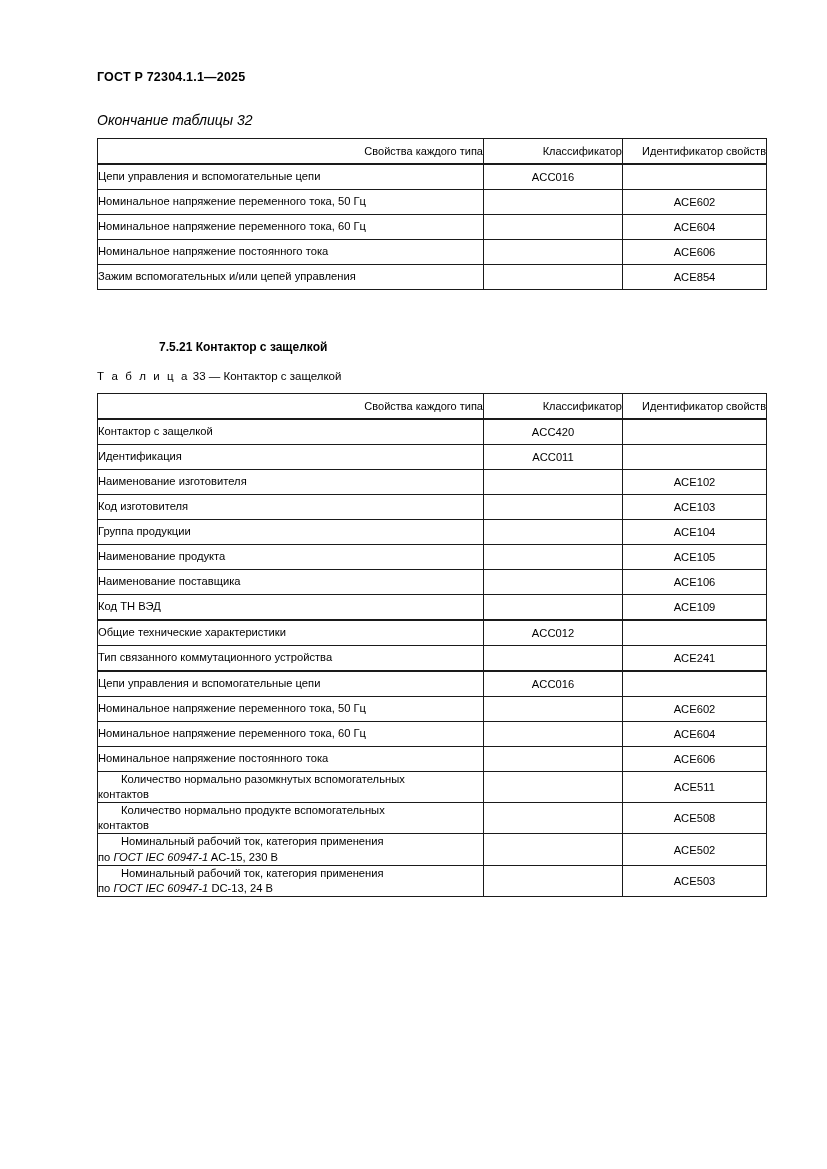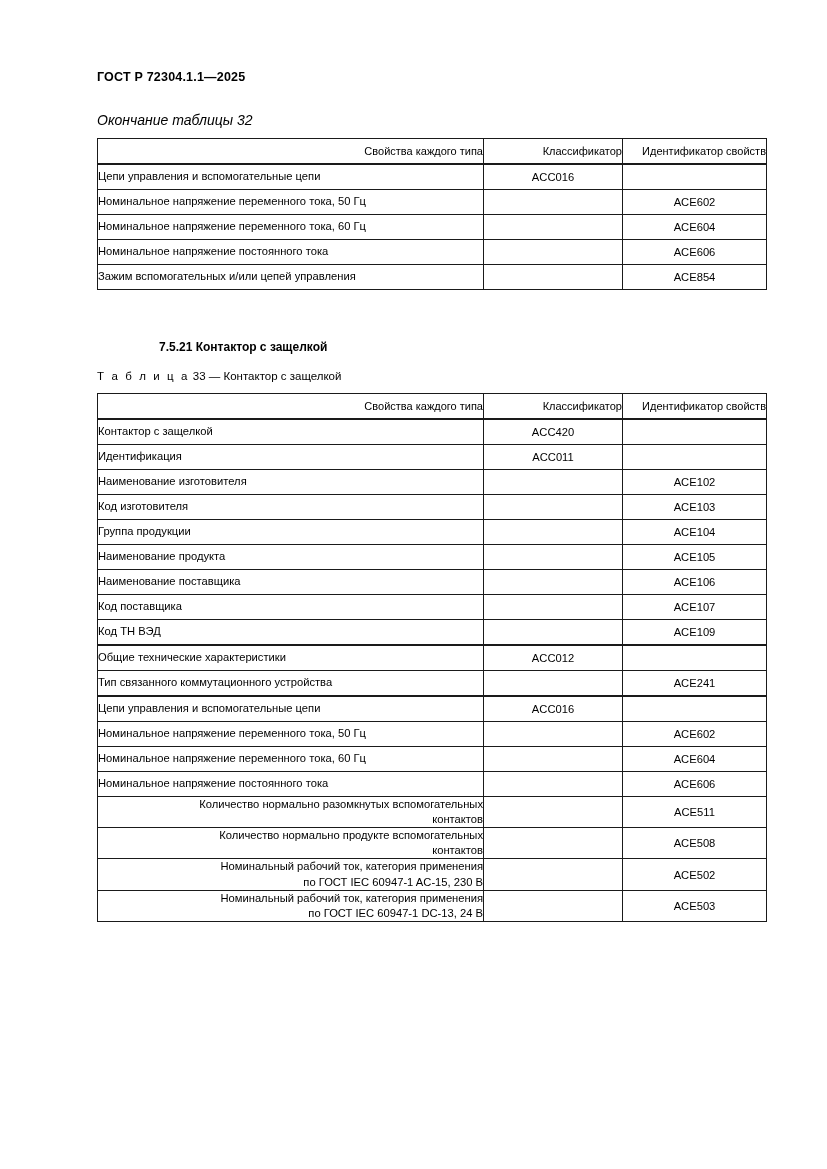--- a/index.html
+++ b/index.html
@@ -121,25 +121,24 @@
   .lvl2 { padding-left: 28px; }
 
   
   tr.group > td { border-top-width: 2px; }
   tr.group + tr > td { border-top-width: 1px; }
 
   
   .wrap2 {
     padding-left: 5px;
     height: 40px;
-    text-align: right;
   }
   .wrap2 .l1 { display: block; padding-left: 23px; }
   .wrap2 .l2 { display: block; padding-left: 0; }
-  .wrap2 .std { }
+  .wrap2 .std { font-style: italic; }
 
   
   .folio {
     position: absolute;
     left: 92px;
     top: 1110px;
     font-size: 10px;
   }
 </style>
 </head>
@@ -244,25 +243,20 @@
           <td class="cell-prop lvl2">Наименование продукта</td>
           <td class="cell-code"></td>
           <td class="cell-code">ACE105</td>
         </tr>
         <tr>
           <td class="cell-prop lvl2">Наименование поставщика</td>
           <td class="cell-code"></td>
           <td class="cell-code">ACE106</td>
         </tr>
         <tr>
-          <td class="cell-prop lvl2">Код поставщика</td>
-          <td class="cell-code"></td>
-          <td class="cell-code">ACE107</td>
-        </tr>
-        <tr>
           <td class="cell-prop lvl2">Код ТН ВЭД</td>
           <td class="cell-code"></td>
           <td class="cell-code">ACE109</td>
         </tr>
         <tr class="group">
           <td class="cell-prop lvl1">Общие технические характеристики</td>
           <td class="cell-code">ACC012</td>
           <td class="cell-code"></td>
         </tr>
         <tr>

